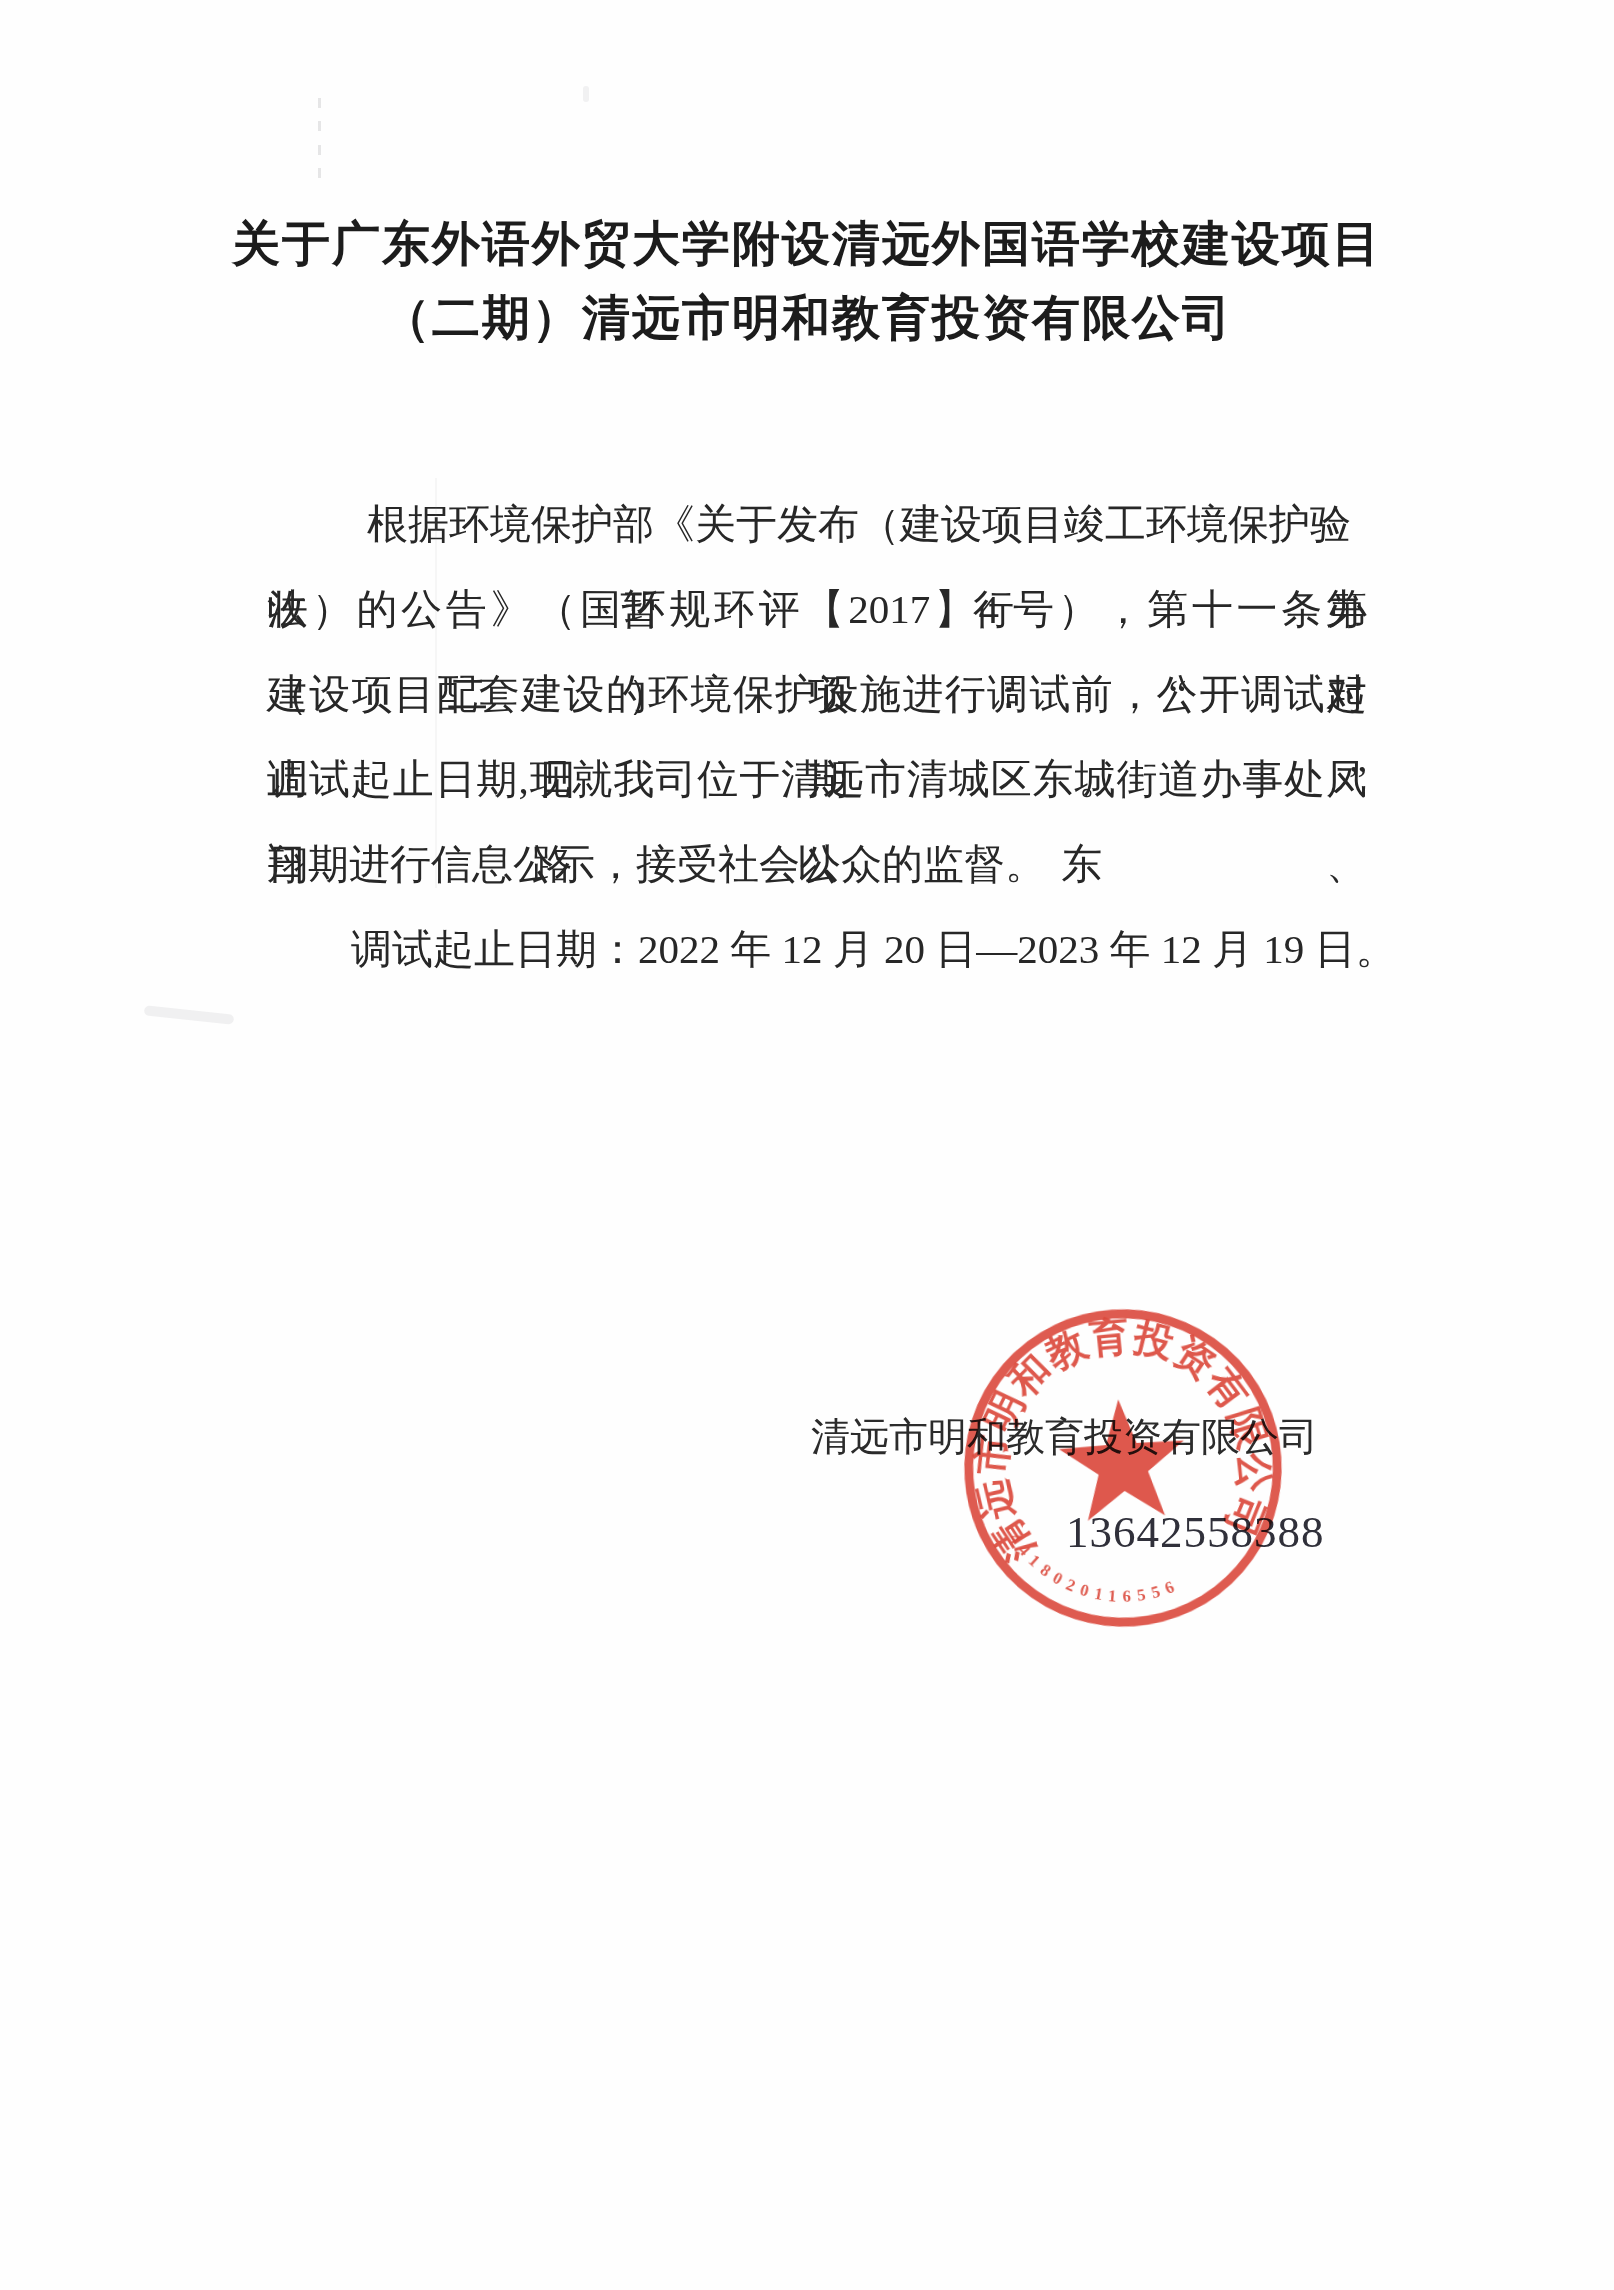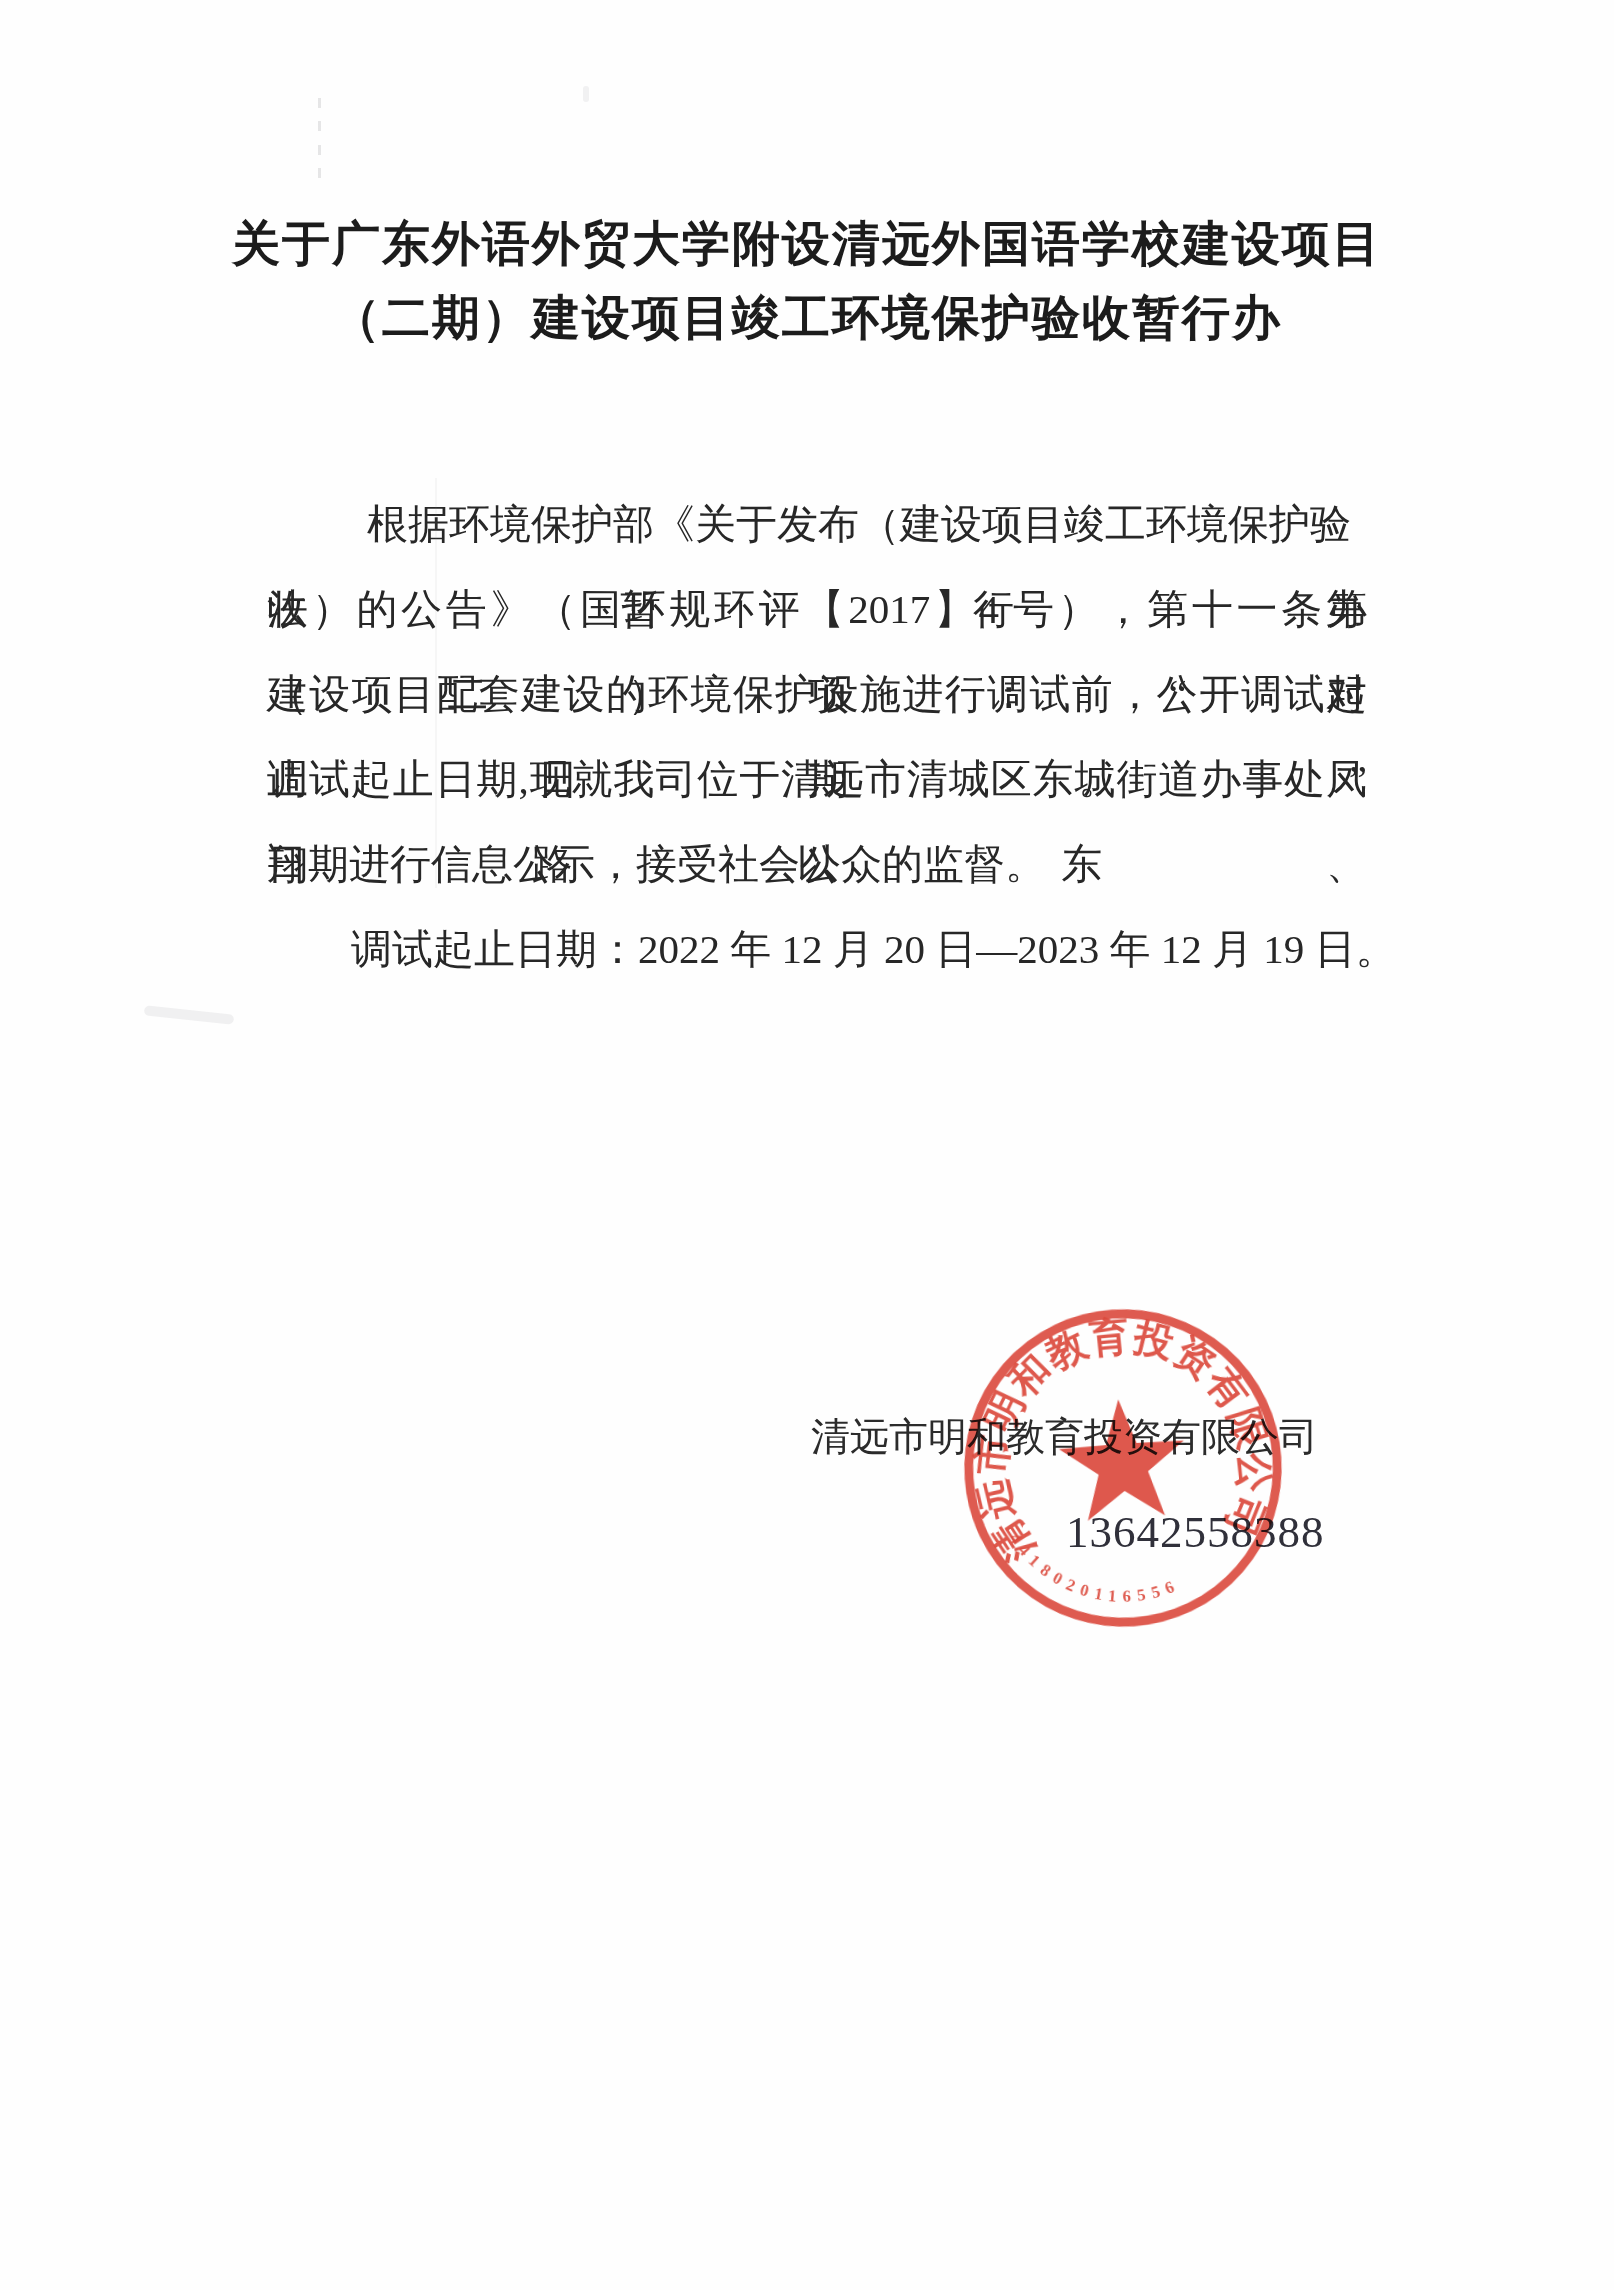--- a/index.html
+++ b/index.html
@@ -103,21 +103,21 @@
     border-radius: 2.9px;
   }
 </style>
 </head>
 <body>
 
 <div class="page">
 
   <div class="title-block">
     <span class="title-line">关于广东外语外贸大学附设清远外国语学校建设项目</span>
-    <span class="title-line">（二期）建设项目竣工环境保护验收暂行办</span>
+    <span class="title-line">（二期）清远市明和教育投资有限公司</span>
   </div>
 
   <div class="body-block">
     <div class="line justify indent">根据环境保护部《关于发布（建设项目竣工环境保护验收暂行办</div>
     <div class="line justify">法）的公告》（国环规环评【2017】4 号），第十一条第（二）项：“对</div>
     <div class="line justify">建设项目配套建设的环境保护设施进行调试前，公开调试起止日期。”</div>
     <div class="line justify">调试起止日期,现就我司位于清远市清城区东城街道办事处凤翔路以东、</div>
     <div class="line last">日期进行信息公示，接受社会公众的监督。</div>
     <div class="line last indent date-line">调试起止日期：2022 年 12 月 20 日—2023 年 12 月 19 日。</div>
   </div>

